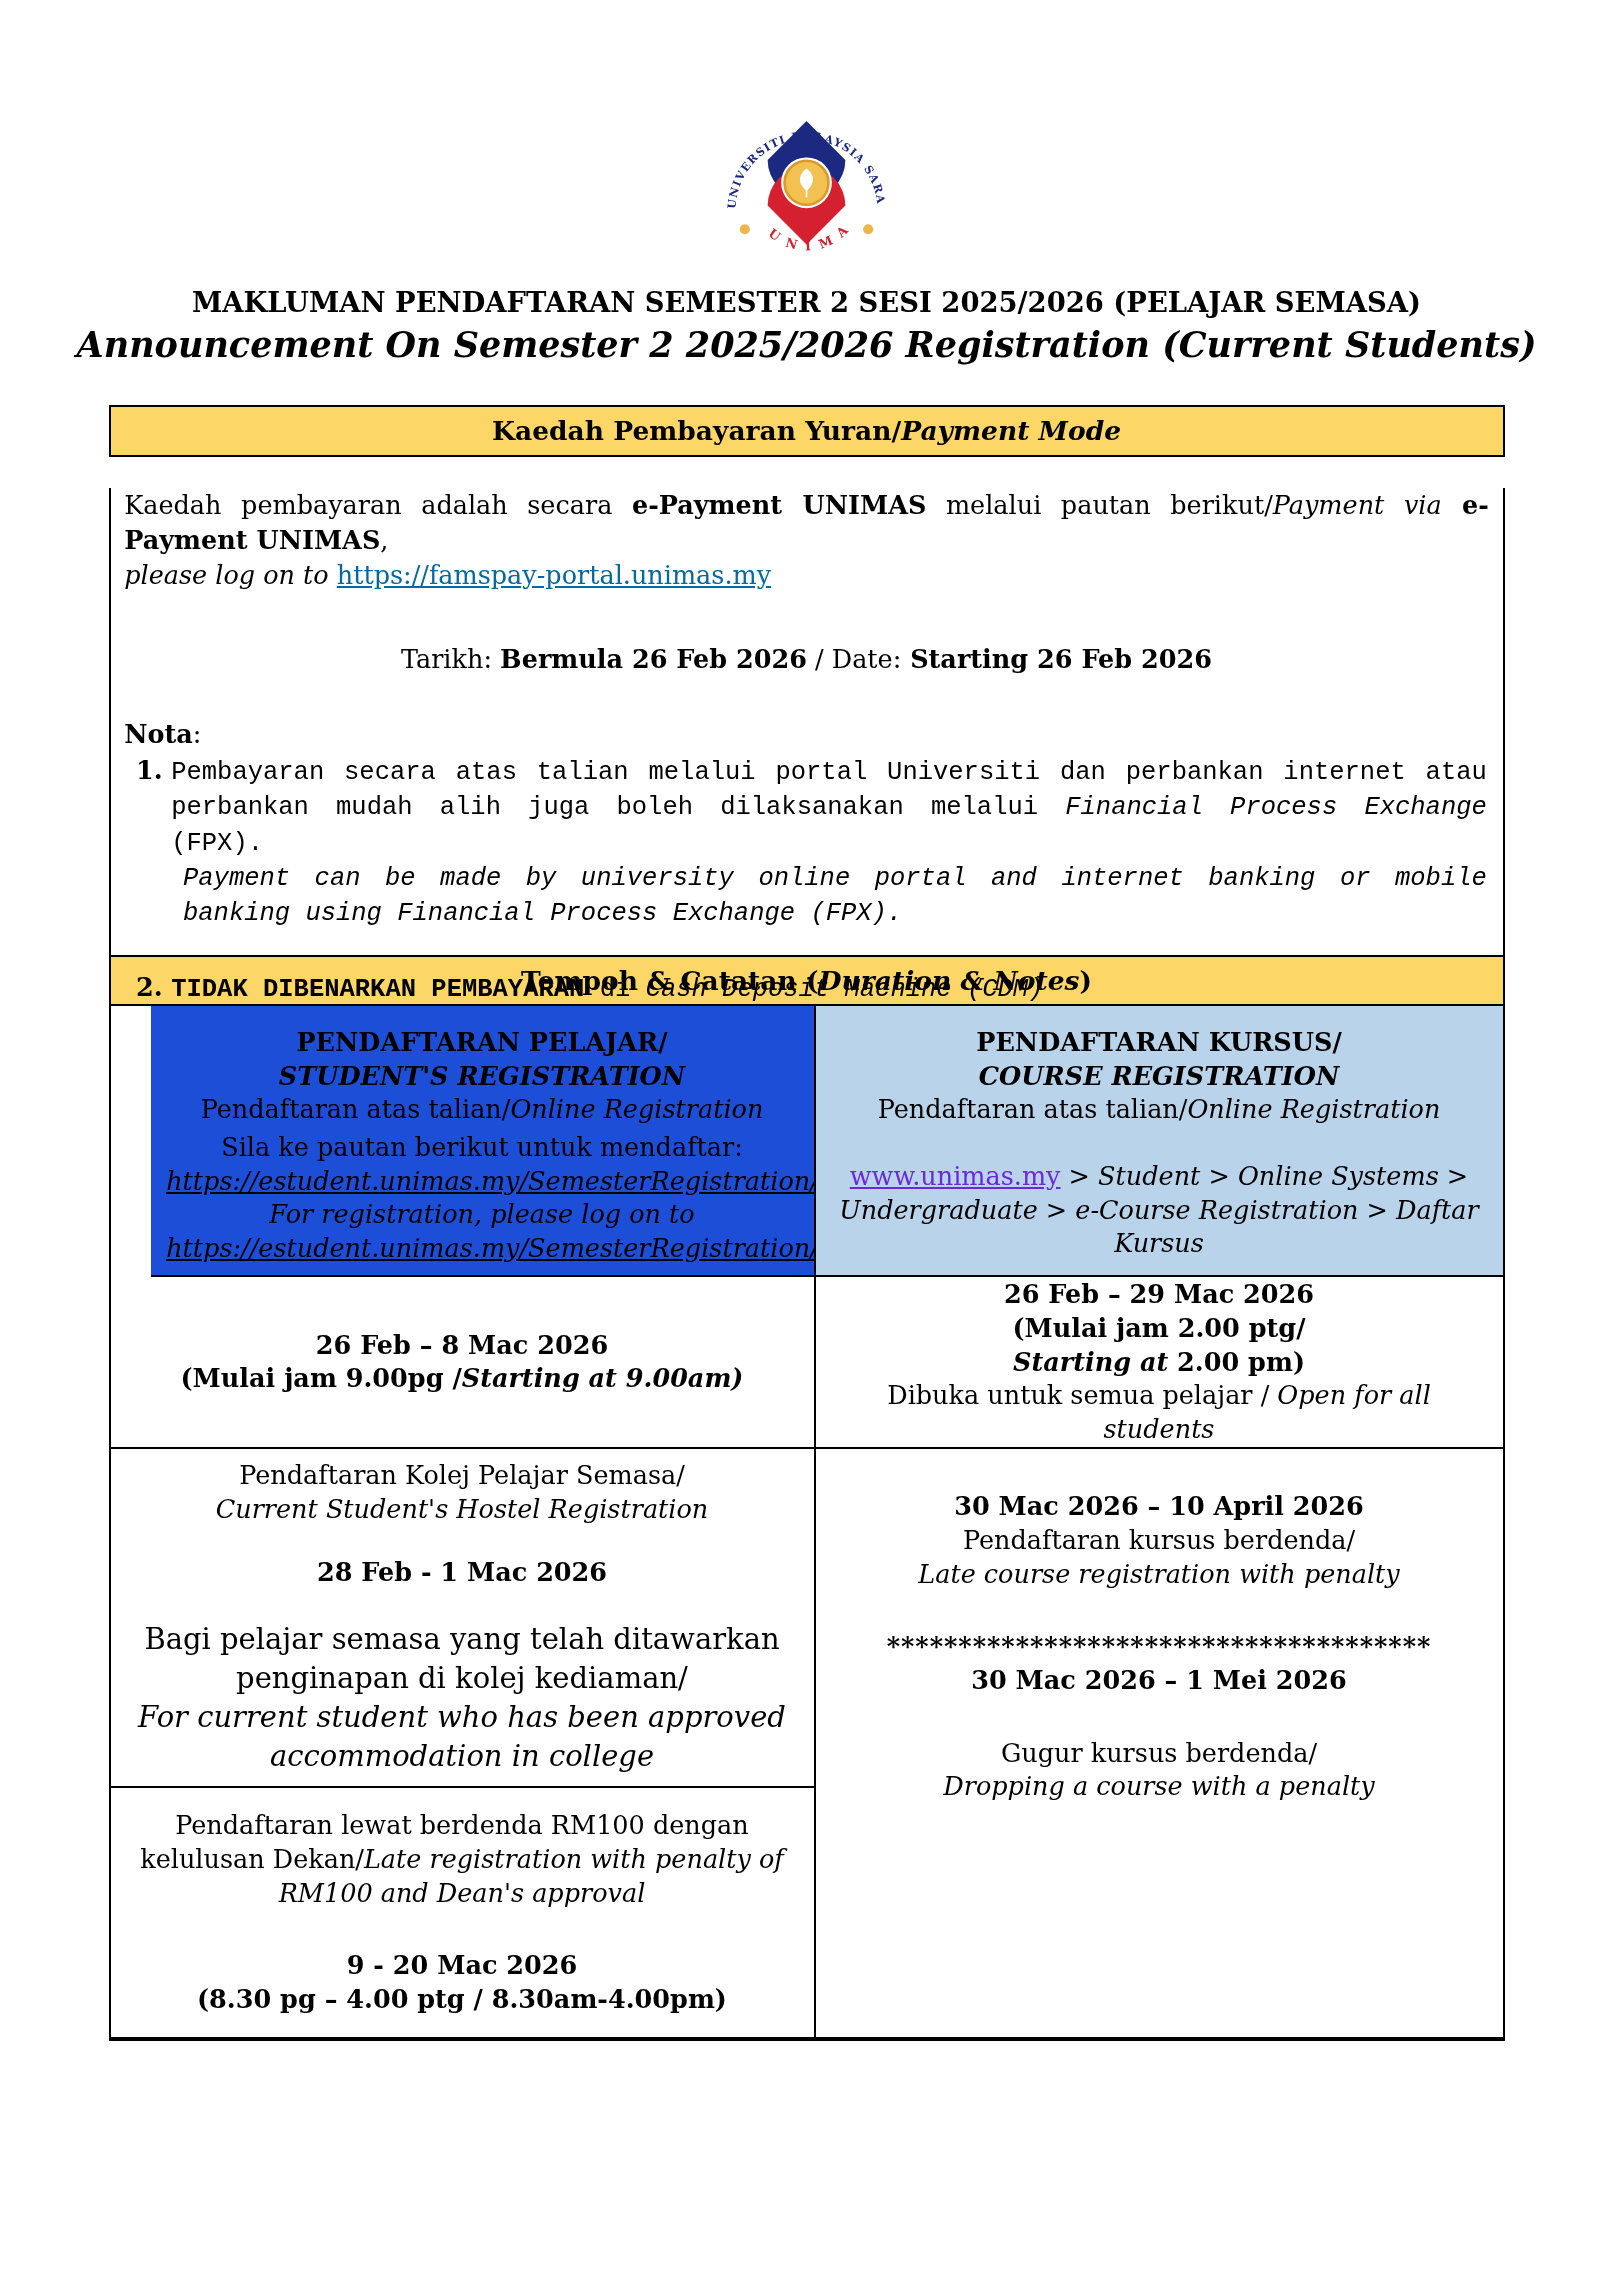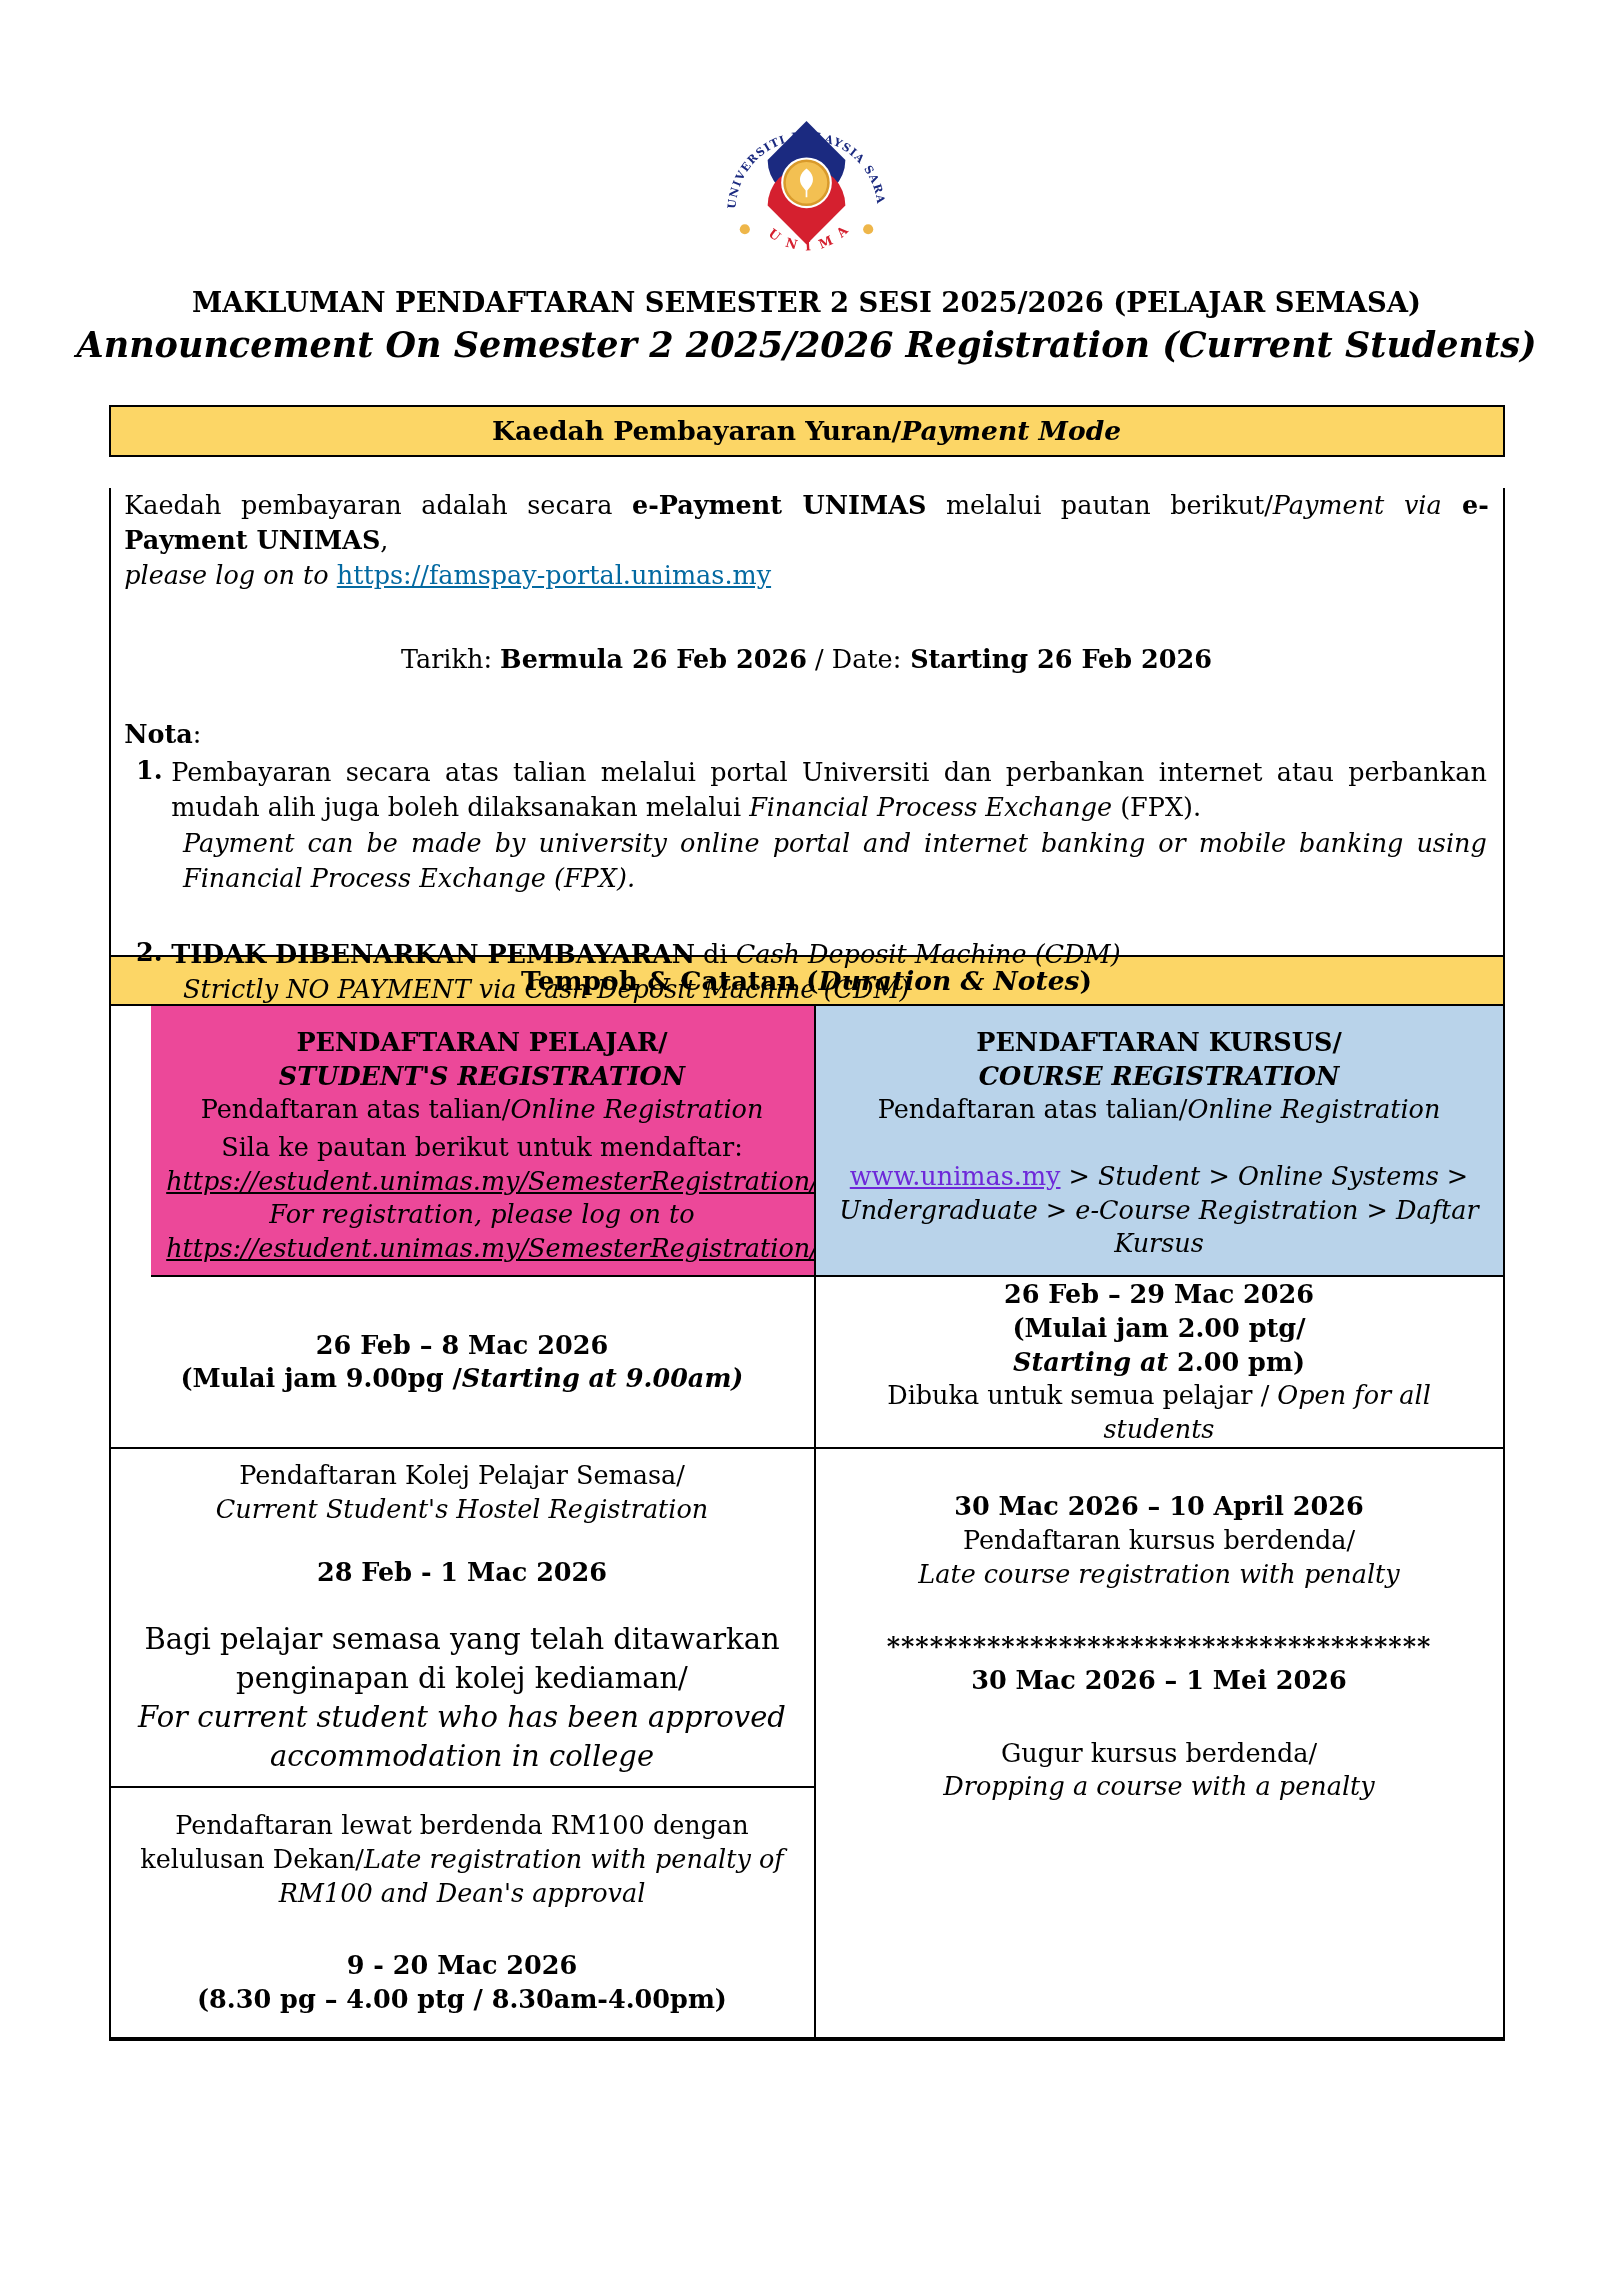--- a/index.html
+++ b/index.html
@@ -32,34 +32,34 @@
   .payment-body {
     border:2.9px solid #000; border-top:0;
     box-sizing:border-box; height:469px;
     font-size:25.5px; padding:0 13.7px;
   }
   .intro-para { margin-top:31px; text-align:justify; line-height:1.38; }
   .date-line  { margin-top:51px; text-align:center; }
   .nota-line  { margin-top:45px; }
   .note-item  { display:flex; margin-top:5.9px; }
   .note-item .num { width:47px; flex:none; font-weight:bold; padding-left:11.8px; box-sizing:border-box; }
-  .note-item .body { flex:1; text-align:justify; line-height:1.38; padding-right:2px; }
+  .note-item .body { flex:1; text-align:justify; line-height:1.38; padding-right:2px;font-family:Liberation Mono, monospace; }
   .note-en { font-style:italic; padding-left:11.8px; }
   .note2 { margin-top:41px; }
 
   .reg-table { display:flex; border:2.9px solid #000; border-top:0; border-bottom:4.9px solid #000;
                box-sizing:border-box; height:1035px; }
   .col-left  { width:705px; flex:none; border-right:2.9px solid #000; display:flex; flex-direction:column; box-sizing:border-box; }
   .col-right { flex:1; display:flex; flex-direction:column; }
 
   .cell { box-sizing:border-box; padding:9.8px 15.7px; text-align:center; font-size:25.5px; line-height:1.32;
           display:flex; flex-direction:column; justify-content:center; }
   .cell-border { border-bottom:2.9px solid #000; }
 
-  .cell-green { background:#ec4899; height:271px; justify-content:flex-start; padding-top:19.6px;margin-left:40px; }
+  .cell-green { background:#1d4ed8; height:271px; justify-content:flex-start; padding-top:19.6px;margin-left:40px; }
   .cell-blue  { background:#B9D3EA; height:271px; justify-content:flex-start; padding-top:19.6px;text-align:center; }
   .h-row { height:172px; }
   .left-r3 { height:339px; }
   .left-r4 { flex:1; }
   .right-r3 { flex:1; justify-content:flex-start; padding-top:41px; }
 
   .gap-sm { height:33px; }
   .gap-md { height:39px; }
   .big-text { font-size:29px; line-height:1.35; }
   .stars { font-weight:bold; letter-spacing:1px; }

